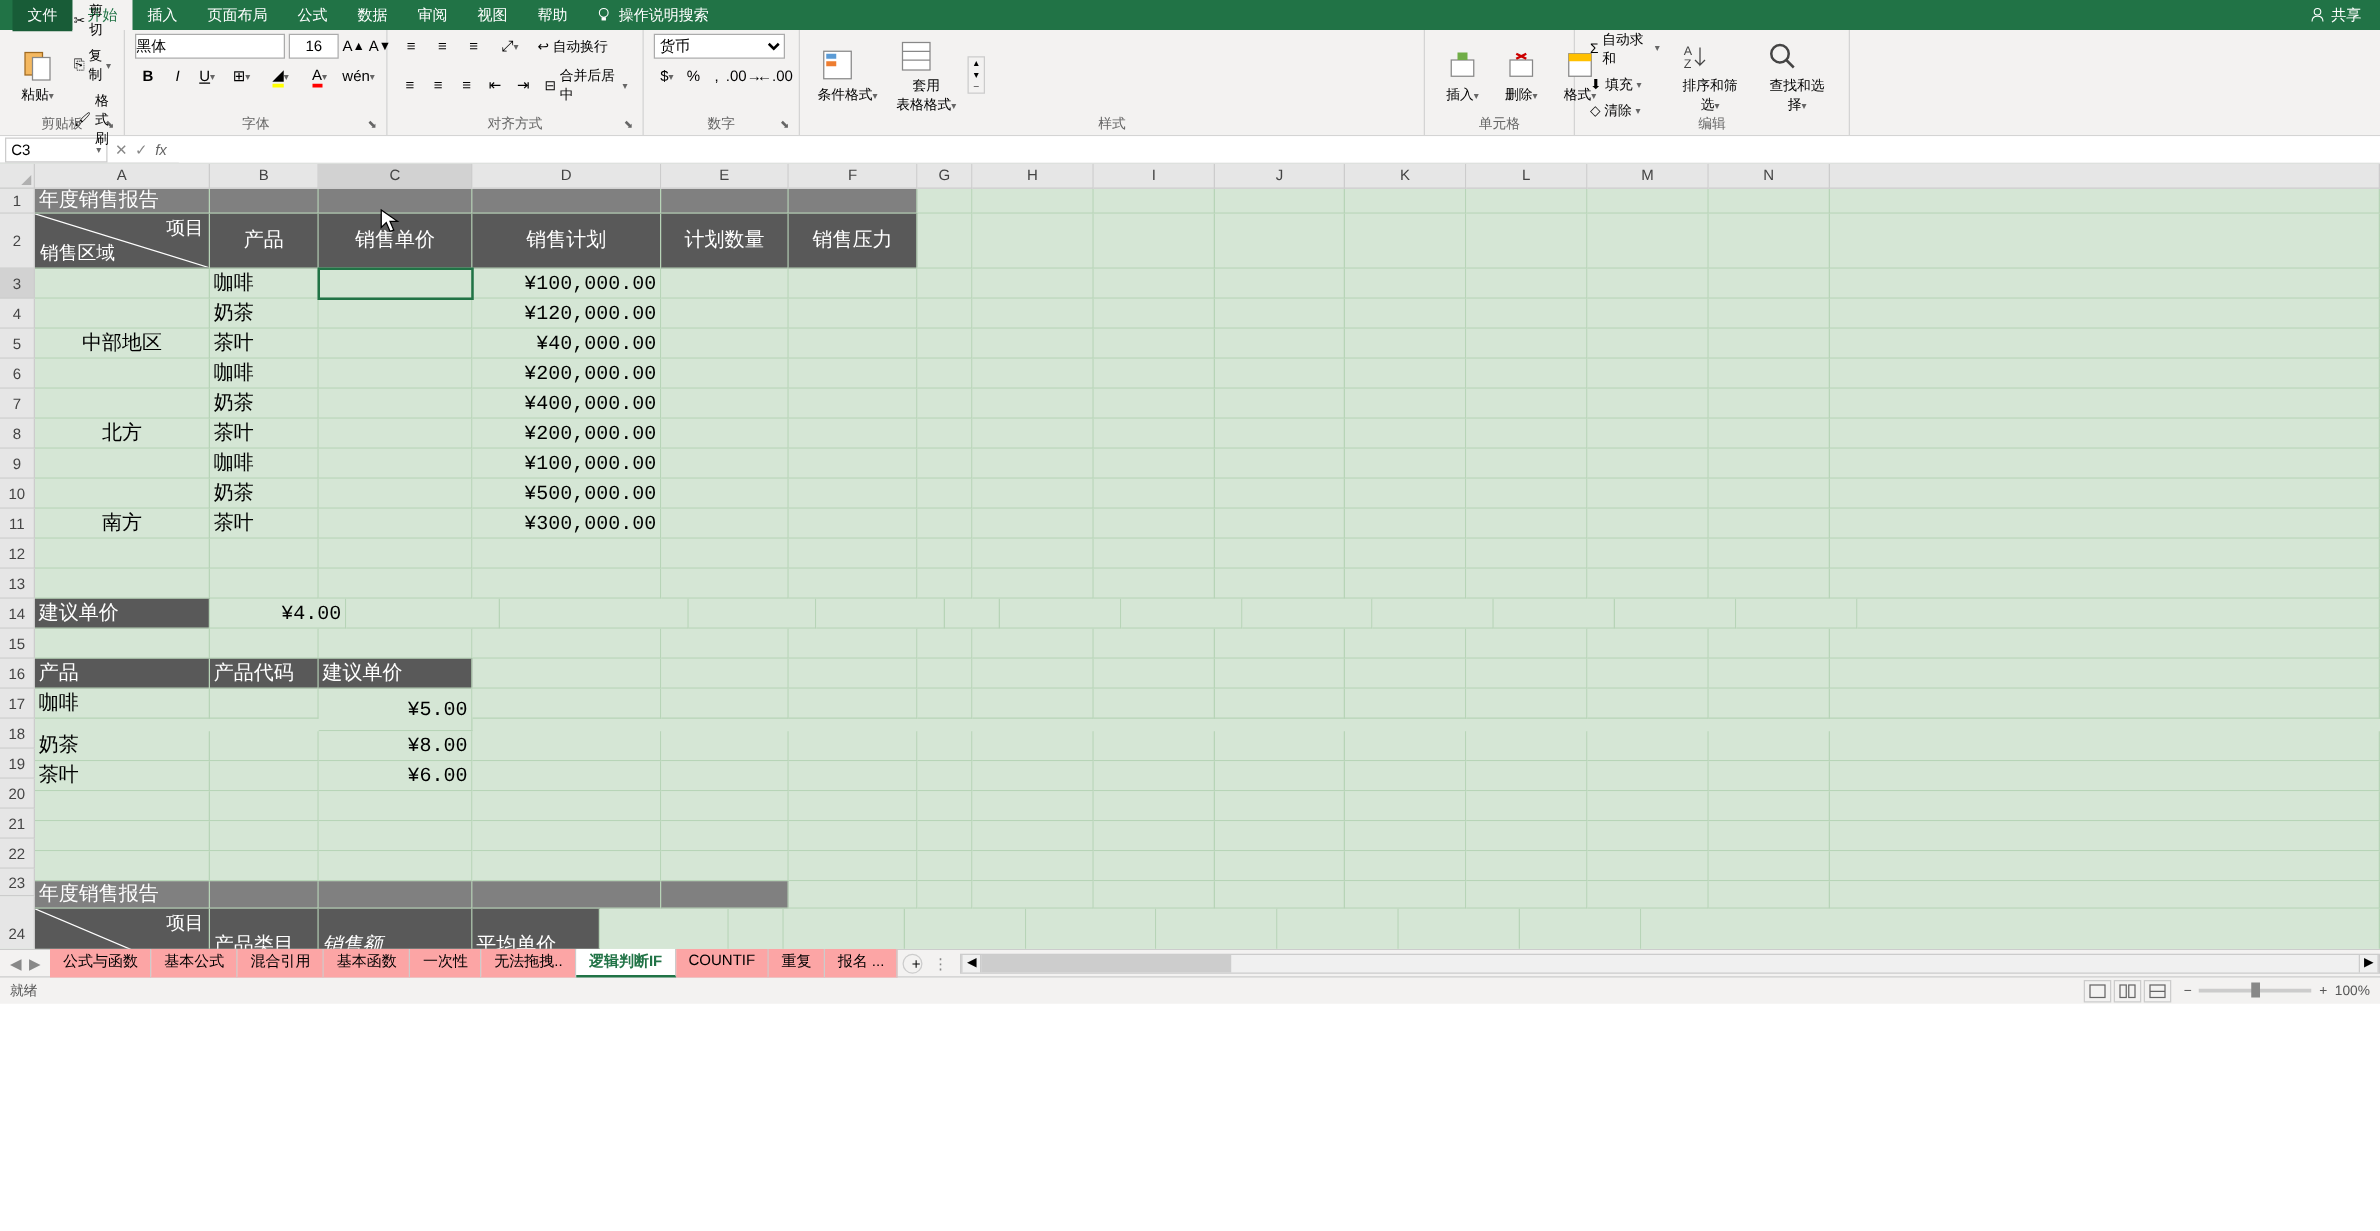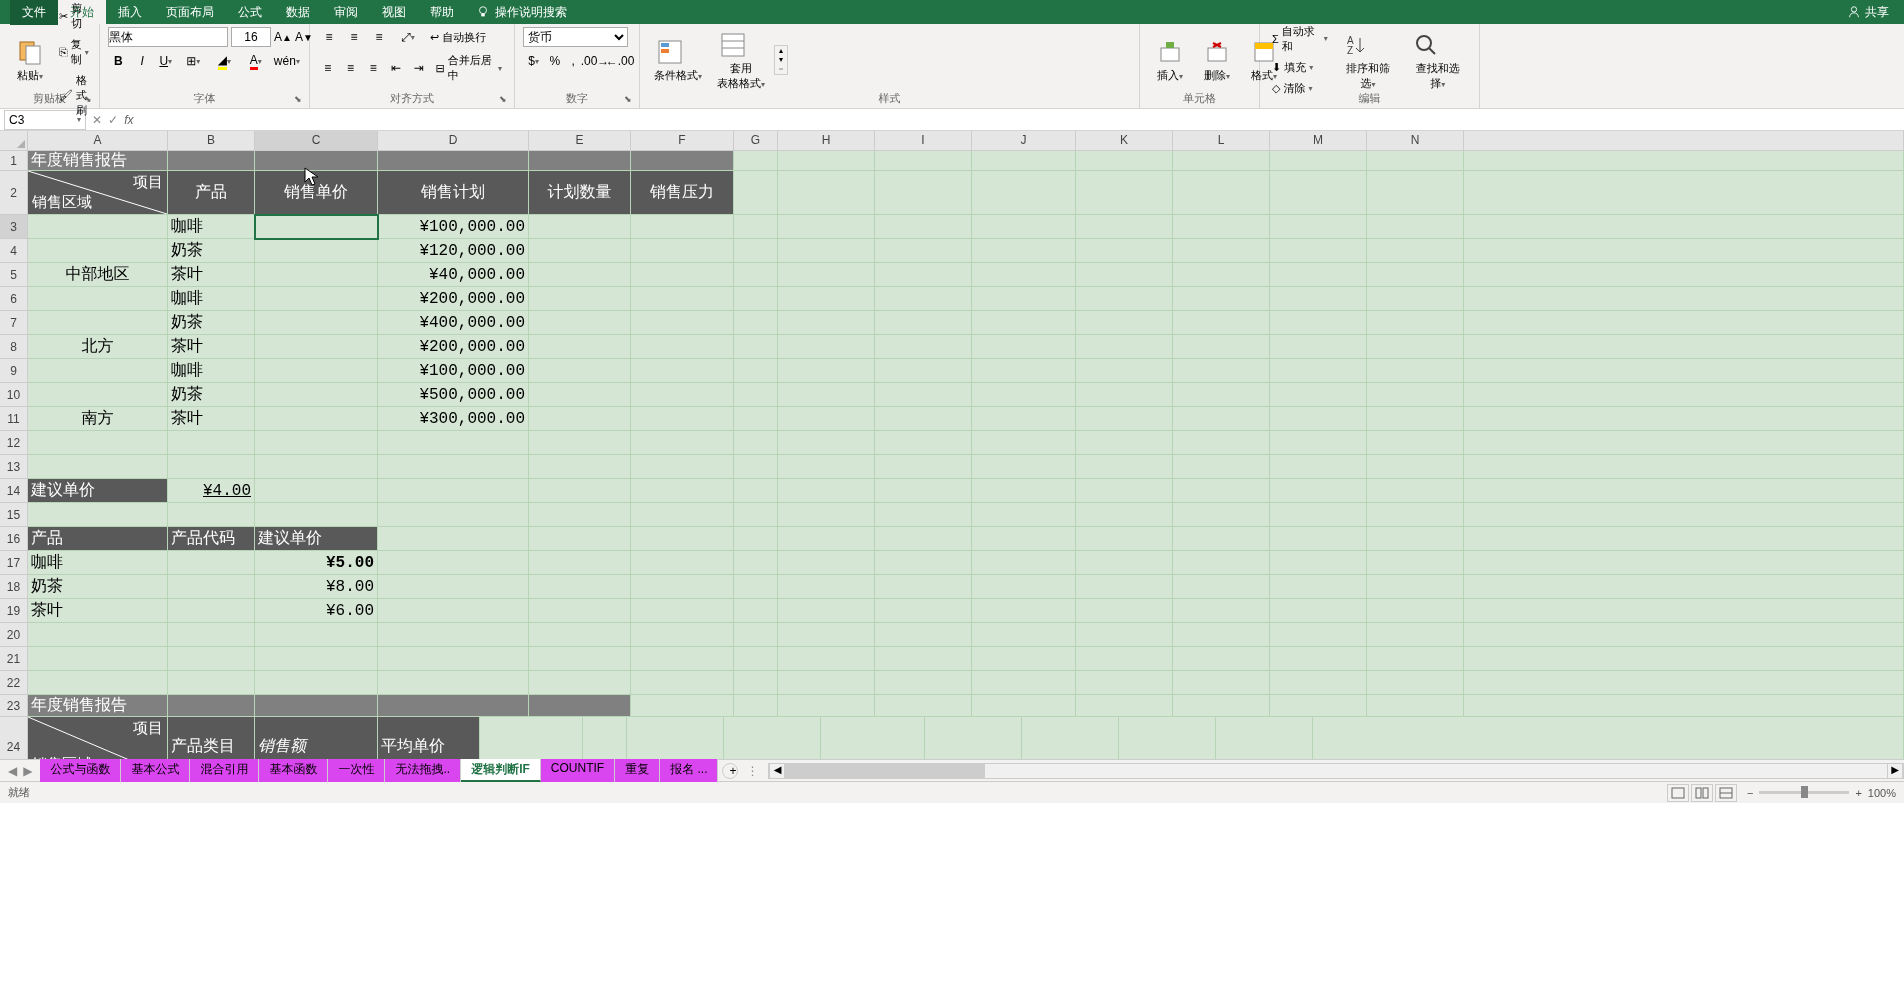--- a/index.html
+++ b/index.html
@@ -75,21 +75,21 @@
 .cell.diag { position: relative; flex-direction: column; justify-content: space-between; align-items: stretch; padding: 2px 4px; font-size: 15px; }
 .cell.diag svg { position: absolute; left: 0; top: 0; width: 100%; height: 100%; }
 .cell.diag .top { text-align: right; }
 .cell.diag .bot { text-align: left; }
 .selected-cell { outline: 2px solid #217346; outline-offset: -1px; position: relative; z-index: 1; }
 .cursor { position: absolute; left: 304px; top: 36px; z-index: 10; }
 
 
 .sheet-tabs-bar { height: 22px; background: #f3f2f1; border-top: 1px solid #ccc; display: flex; align-items: center; }
 .nav-arrows { padding: 0 8px; display: flex; gap: 6px; color: #888; }
-.sheet-tab { padding: 2px 10px; border-right: 1px solid #ccc; font-size: 12px; cursor: pointer; background: #d946ef; }
+.sheet-tab { padding: 2px 10px; border-right: 1px solid #ccc; font-size: 12px; cursor: pointer; background: #fca5a5; }
 .sheet-tab.active { background: #fff; border-bottom: 2px solid #217346; color: #217346; font-weight: bold; }
 .add-sheet { padding: 0 6px; border: 1px solid #ccc; border-radius: 50%; width: 16px; height: 16px; line-height: 14px; text-align: center; margin-left: 4px; cursor: pointer; }
 .hscroll-container { flex: 1; margin-left: 10px; position: relative; height: 16px; border: 1px solid #ccc; background: #f0f0f0; display: flex; }
 .hscroll-btn { width: 16px; text-align: center; font-size: 10px; cursor: pointer; border-left: 1px solid #ccc; border-right: 1px solid #ccc; }
 .hscroll-thumb { position: absolute; left: 16px; width: 200px; top: 0; bottom: 0; background: #cdcdcd; }
 
 
 .status-bar { height: 22px; background: #f3f2f1; border-top: 1px solid #ccc; display: flex; align-items: center; padding: 0 8px; font-size: 11px; color: #555; }
 .view-btns { margin-left: auto; display: flex; gap: 2px; }
 .view-btn { width: 22px; height: 18px; border: 1px solid #ccc; display: flex; align-items: center; justify-content: center; cursor: pointer; }
@@ -615,21 +615,21 @@
         <div class="cell" style="width: 97px; height: 24px;"></div>
         <div class="cell" style="width: 104px; height: 24px;"></div>
         <div class="cell" style="width: 97px; height: 24px;"></div>
         <div class="cell" style="width: 97px; height: 24px;"></div>
         <div class="cell" style="width: 97px; height: 24px;"></div>
         <div class="cell" style="width: 97px; height: 24px;"></div>
         <div class="cell" style="flex: 1 1 0%; height: 24px;"></div>
       </div>
       <div class="row">
         <div class="cell header-dark" style="width: 140px; height: 24px;">建议单价</div>
-        <div class="cell num" style="width: 87px; height: 24px; text-decoration: underline;">¥4.00</div>
+        <div class="cell num" style="width: 109px; height: 24px;">¥4.00</div>
         <div class="cell" style="width: 123px; height: 24px;"></div>
         <div class="cell" style="width: 151px; height: 24px;"></div>
         <div class="cell" style="width: 102px; height: 24px;"></div>
         <div class="cell" style="width: 103px; height: 24px;"></div>
         <div class="cell" style="width: 44px; height: 24px;"></div>
         <div class="cell" style="width: 97px; height: 24px;"></div>
         <div class="cell" style="width: 97px; height: 24px;"></div>
         <div class="cell" style="width: 104px; height: 24px;"></div>
         <div class="cell" style="width: 97px; height: 24px;"></div>
         <div class="cell" style="width: 97px; height: 24px;"></div>
@@ -667,21 +667,21 @@
         <div class="cell" style="width: 104px; height: 24px;"></div>
         <div class="cell" style="width: 97px; height: 24px;"></div>
         <div class="cell" style="width: 97px; height: 24px;"></div>
         <div class="cell" style="width: 97px; height: 24px;"></div>
         <div class="cell" style="width: 97px; height: 24px;"></div>
         <div class="cell" style="flex: 1 1 0%; height: 24px;"></div>
       </div>
       <div class="row">
         <div class="cell" style="width: 140px; height: 24px;">咖啡</div>
         <div class="cell" style="width: 87px; height: 24px;"></div>
-        <div class="cell num" style="width: 123px; height: 24px; font-weight: bold;">¥5.00</div>
+        <div class="cell num" style="width: 123px; height: 34px;">¥5.00</div>
         <div class="cell" style="width: 151px; height: 24px;"></div>
         <div class="cell" style="width: 102px; height: 24px;"></div>
         <div class="cell" style="width: 103px; height: 24px;"></div>
         <div class="cell" style="width: 44px; height: 24px;"></div>
         <div class="cell" style="width: 97px; height: 24px;"></div>
         <div class="cell" style="width: 97px; height: 24px;"></div>
         <div class="cell" style="width: 104px; height: 24px;"></div>
         <div class="cell" style="width: 97px; height: 24px;"></div>
         <div class="cell" style="width: 97px; height: 24px;"></div>
         <div class="cell" style="width: 97px; height: 24px;"></div>

